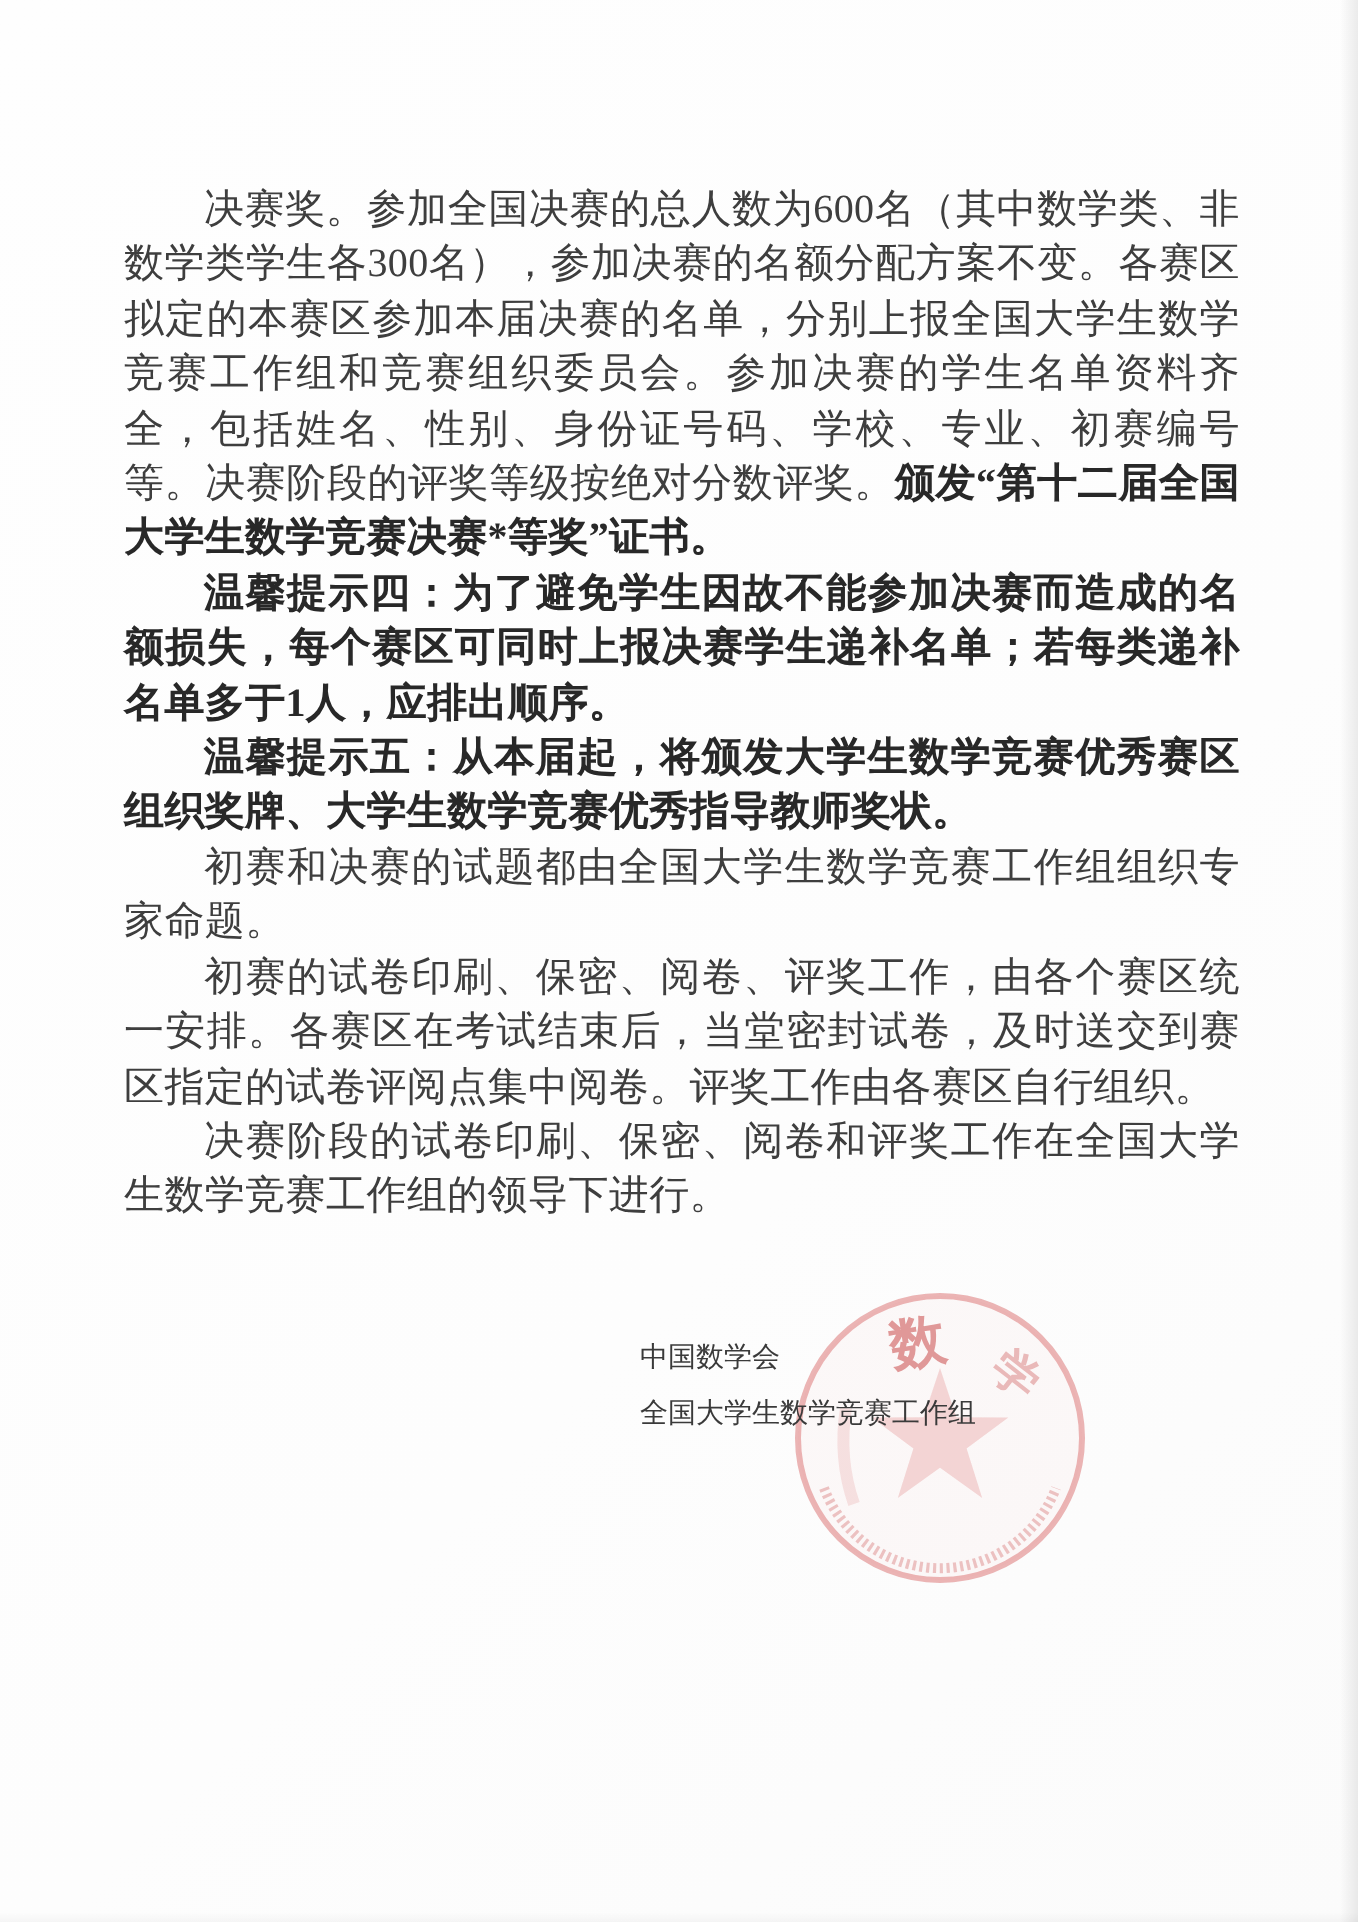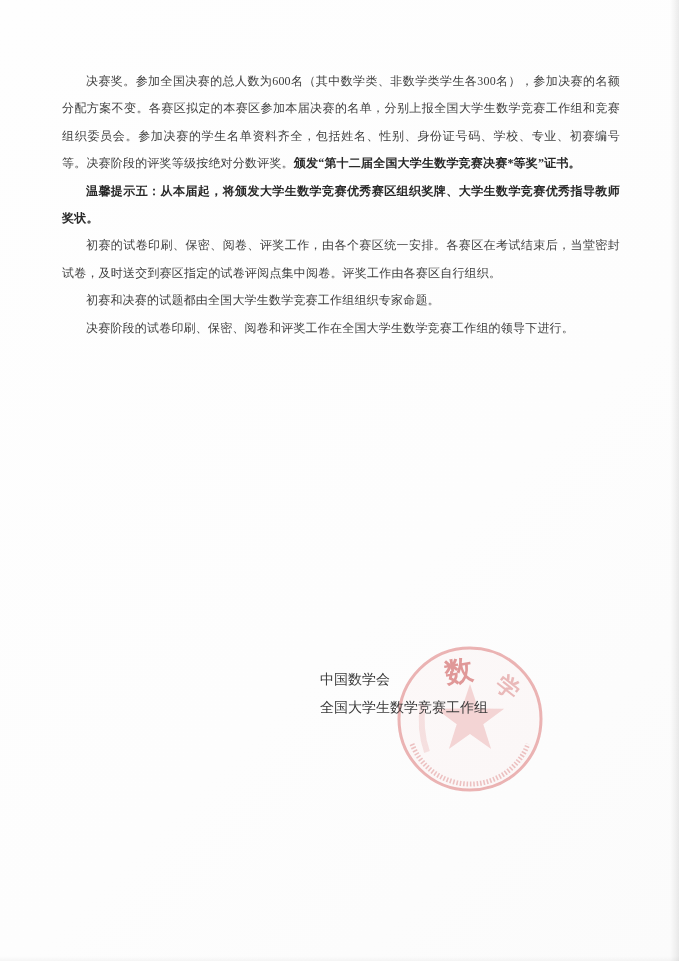--- a/index.html
+++ b/index.html
@@ -24,23 +24,23 @@
     background: linear-gradient(to right, rgba(0,0,0,0), rgba(0,0,0,0.075));
   }
   .edge-shadow-bottom {
     position: absolute;
     left: 0; bottom: 0;
     width: 100%; height: 5px;
     background: linear-gradient(to bottom, rgba(0,0,0,0), rgba(0,0,0,0.03));
   }
   .doc-body {
     position: absolute;
-    left: 62px; top: 68px;
+    left: 62px; top: 92px;
     width: 558px;
-    font-size: 12px;
+    font-size: 20px;
     line-height: 27.4px;
     color: #3e3e3e;
     text-align: justify;
     letter-spacing: 0.2px;
   }
   .para {
     text-indent: 2em;
   }
   .para.bold, .bold-run {
     font-weight: 700;
@@ -83,23 +83,24 @@
     <text class="stamp-char" x="60" y="47" font-size="28" fill="rgba(200,70,70,0.60)" transform="rotate(-9 72 38)">数</text>
     <text class="stamp-char" x="112" y="60" font-size="23" fill="rgba(205,82,82,0.42)" transform="rotate(38 122 52)">学</text>
 
     <path d="M 27 110 A 62 62 0 0 0 143 110" fill="none" stroke="rgba(208,90,90,0.38)" stroke-width="5" stroke-dasharray="1.6 1.8"></path>
 
     <path d="M 38 70 Q 34 95 42 118" fill="none" stroke="rgba(214,100,100,0.18)" stroke-width="6"></path>
   </svg>
 
   <div class="doc-body">
     <p class="para"><span>决赛奖。参加全国决赛的总人数为600名（其中数学类、非数学类学生各300名），参加决赛的名额分配方案不变。各赛区拟定的本赛区参加本届决赛的名单，分别上报全国大学生数学竞赛工作组和竞赛组织委员会。参加决赛的学生名单资料齐全，包括姓名、性别、身份证号码、学校、专业、初赛编号等。决赛阶段的评奖等级按绝对分数评奖。</span><span class="bold-run">颁发“第十二届全国大学生数学竞赛决赛*等奖”证书。</span></p>
+    <p class="para bold">温馨提示四：为了避免学生因故不能参加决赛而造成的名额损失，每个赛区可同时上报决赛学生递补名单；若每类递补名单多于1人，应排出顺序。</p>
     <p class="para bold">温馨提示五：从本届起，将颁发大学生数学竞赛优秀赛区组织奖牌、大学生数学竞赛优秀指导教师奖状。</p>
+    <p class="para">初赛和决赛的试题都由全国大学生数学竞赛工作组组织专家命题。</p>
     <p class="para">初赛的试卷印刷、保密、阅卷、评奖工作，由各个赛区统一安排。各赛区在考试结束后，当堂密封试卷，及时送交到赛区指定的试卷评阅点集中阅卷。评奖工作由各赛区自行组织。</p>
-    <p class="para">初赛和决赛的试题都由全国大学生数学竞赛工作组组织专家命题。</p>
     <p class="para">决赛阶段的试卷印刷、保密、阅卷和评奖工作在全国大学生数学竞赛工作组的领导下进行。</p>
   </div>
 
   <div class="signature-block">
     <div>中国数学会</div>
     <div>全国大学生数学竞赛工作组</div>
   </div>
 
   <div class="edge-shadow-right"></div>
   <div class="edge-shadow-bottom"></div>

